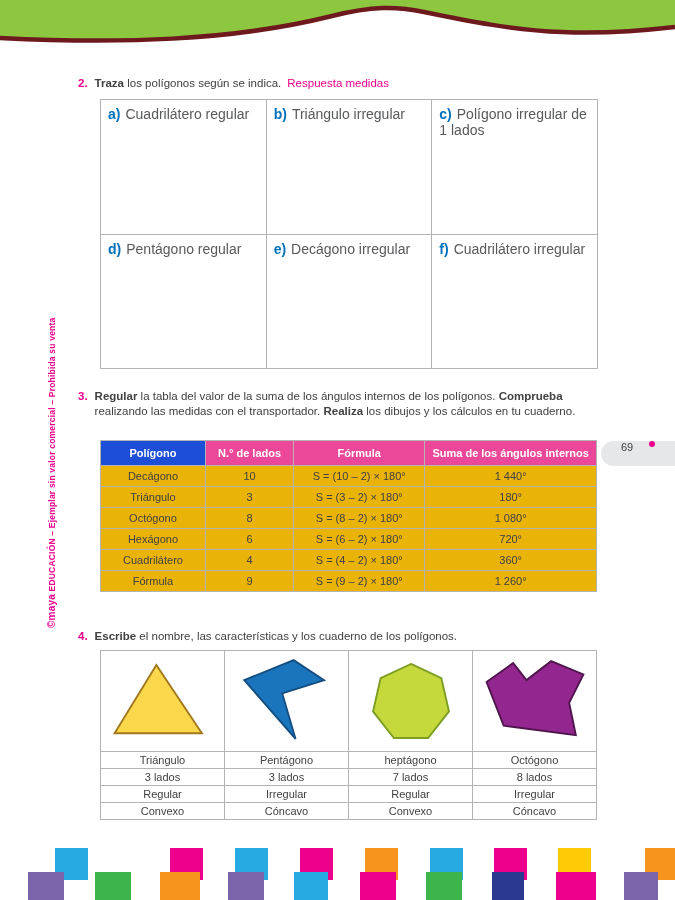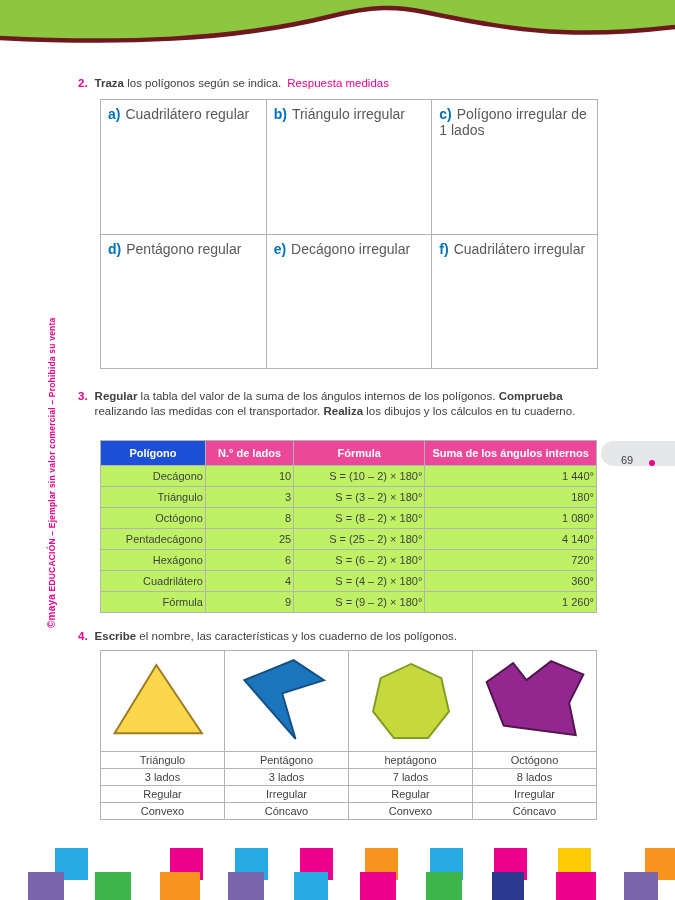--- a/index.html
+++ b/index.html
@@ -3,41 +3,41 @@
 <meta charset="utf-8">
 <style>
   html,body{margin:0;padding:0;}
   body{background:#ffffff;font-family:"Liberation Sans",sans-serif;}
   .page{position:relative;width:675px;height:900px;background:#fff;overflow:hidden;}
   .top-wave{position:absolute;top:0;left:0;width:675px;height:56px;display:block;}
   .sidebar{position:absolute;left:46px;top:628px;transform:rotate(-90deg);transform-origin:0 0;
            white-space:nowrap;color:#ec008c;font-size:8.5px;font-weight:bold;letter-spacing:.2px;}
   .sidebar .brand{font-size:10px;}
   .badge{position:absolute;top:441px;right:0;width:74px;height:25px;background:#e6e7e8;
-         border-radius:13px 0 0 13px;display:flex;align-items:flex-end;color:#414042;font-size:11px;}
+         border-radius:13px 0 0 13px;display:flex;align-items:flex-start;color:#414042;font-size:11px;}
   .badge .n{margin-left:20px;}
   .badge .dot{width:6px;height:6px;border-radius:50%;background:#ec008c;margin-left:16px;}
   .ex-head{position:absolute;left:78px;width:522px;display:flex;gap:7px;font-size:11.5px;line-height:1.32;color:#414042;}
   .ex-num{color:#ec008c;font-weight:bold;flex:0 0 auto;}
   .pk{color:#ec008c;}
   b{color:#414042;font-weight:bold;}
   .ans-open{color:#ec008c;margin-left:6px;}
   
   .draw-grid{position:absolute;top:99px;left:100px;width:497px;height:269px;display:grid;
              grid-template-columns:1fr 1fr 1fr;grid-template-rows:1fr 1fr;
              border-top:1px solid #b3b3b3;border-left:1px solid #b3b3b3;}
   .dcell{border-right:1px solid #b3b3b3;border-bottom:1px solid #b3b3b3;padding:6px 7px;font-size:14px;}
   .dletter{color:#0071bc;font-weight:bold;margin-right:5px;}
   .dlabel{color:#58595b;}
   
   .angles-table{position:absolute;top:440px;left:100px;width:497px;border-collapse:collapse;
                 font-size:11px;table-layout:fixed;}
   .angles-table th{background:#ec4899;color:#fff;font-weight:bold;padding:6px 2px;border:1px solid #b3b3b3;font-size:11px;}
   .angles-table th.cyan{background:#1d4ed8;}
-  .angles-table td{border:1px solid #b3b3b3;text-align:right;padding:4px 2px;color:#414042;background:#bef264;}
+  .angles-table td{border:1px solid #b3b3b3;text-align:center;padding:4px 2px;color:#414042;background:#eab308;}
   .col1{width:21%}.col2{width:17.5%}.col3{width:26.5%}.col4{width:35%}
   
   .shapes-table{position:absolute;top:650px;left:100px;width:497px;border-collapse:collapse;
                 font-size:11px;table-layout:fixed;}
   .shapes-table td{border:1px solid #b3b3b3;text-align:center;color:#414042;padding:2px;background:#fff;}
   .shape-row td{height:100px;vertical-align:middle;padding:0;}
   .shape-row svg{display:block;margin:0 auto;}
   
   .bottom-strip{position:absolute;left:0;top:848px;width:675px;height:52px;}
   .blk{position:absolute;}
@@ -102,26 +102,20 @@
         <td>Triángulo</td>
         <td class="pk">3</td>
         <td class="pk">S = (3 – 2) × 180°</td>
         <td class="pk">180°</td>
       </tr>
       <tr>
         <td class="pk">Octógono</td>
         <td>8</td>
         <td class="pk">S = (8 – 2) × 180°</td>
         <td class="pk">1 080°</td>
-      </tr>
-      <tr>
-        <td class="pk">Pentadecágono</td>
-        <td>25</td>
-        <td class="pk">S = (25 – 2) × 180°</td>
-        <td class="pk">4 140°</td>
       </tr>
       <tr>
         <td class="pk">Hexágono</td>
         <td class="pk">6</td>
         <td class="pk">S = (6 – 2) × 180°</td>
         <td>720°</td>
       </tr>
       <tr>
         <td>Cuadrilátero</td>
         <td class="pk">4</td>

